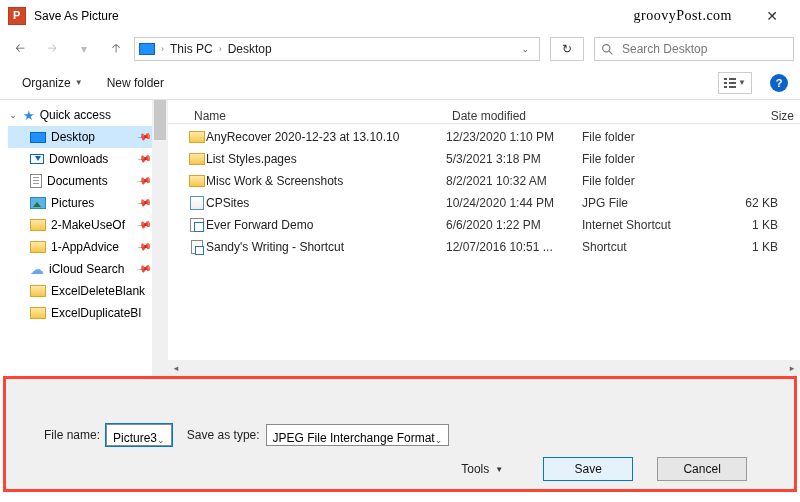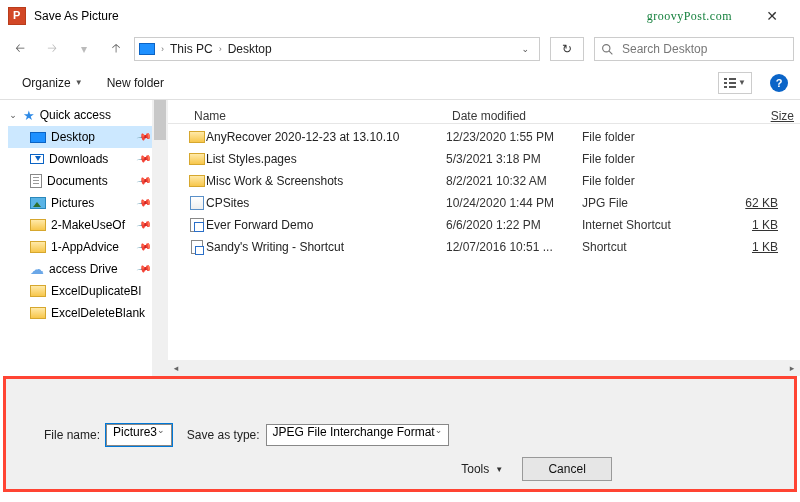--- a/index.html
+++ b/index.html
@@ -2,21 +2,21 @@
 <html><head>
 <meta charset="utf-8">
 <style>
 * { margin: 0; padding: 0; box-sizing: border-box; font-family: "Segoe UI", Tahoma, sans-serif; font-size: 12px; }
 body { background: #fff; width: 800px; height: 502px; overflow: hidden; position: relative; }
 
 .titlebar { height: 32px; display: flex; align-items: center; padding: 0 8px; }
 .app-icon { width: 18px; height: 18px; background: #d24726; margin-right: 8px; border: 1px solid #b93c1b; position: relative; }
 .app-icon::after { content:"P"; color:#fff; font-weight:bold; font-size:11px; position:absolute; left:4px; top:1px;}
 .title { flex: 1; font-size: 12px; color:#000;}
-.watermark { color:#15803d; font-size:12px; font-family: Georgia, serif; letter-spacing:.5px; margin-right:20px;}
+.watermark { color:#000000; font-size:14px; font-family: Georgia, serif; letter-spacing:.5px; margin-right:20px;}
 .close-x { width:40px; height:32px; display:flex; align-items:center; justify-content:center; font-size:14px; color:#333; }
 
 .navbar { height: 34px; display:flex; align-items:center; padding: 0 6px; gap:4px; }
 .nav-btn { width:28px; height:24px; display:flex; align-items:center; justify-content:center; color:#555; }
 .nav-btn.disabled { color:#bbb; }
 .crumb { flex:1; height:24px; border:1px solid #ccc; display:flex; align-items:center; padding:0 4px; gap:6px; background:#fff;}
 .crumb .mon { width:16px; height:12px; background:#1e90ff; border:1px solid #0b63c4;}
 .crumb .sep { color:#777; font-size:9px;}
 .crumb span { color:#222; }
 .crumb .drop { margin-left:auto; color:#555; font-size:9px; padding:0 6px;}
@@ -49,42 +49,42 @@
 .dl-ico::after{content:"";position:absolute;left:4px;top:1px;width:0;height:0;border-left:3px solid transparent;border-right:3px solid transparent;border-top:5px solid #0b63c4;}
 .doc-ico { width:12px; height:14px; background:#fff; border:1px solid #888; position:relative;}
 .doc-ico::before{content:"";position:absolute;left:2px;top:2px;right:2px;height:1px;background:#999;box-shadow:0 3px 0 #999, 0 6px 0 #999;}
 .pic-ico { width:16px; height:12px; background:#5ab4e6; border:1px solid #2a88bb; position:relative;}
 .pic-ico::after{content:"";position:absolute;left:2px;bottom:1px;width:0;height:0;border-left:4px solid transparent;border-right:4px solid transparent;border-bottom:5px solid #2e7030;}
 .cloud-ico { color:#6aa7e8; font-size:14px; line-height:14px;}
 
 .list { flex:1; position:relative; overflow:hidden;}
 .list-head { display:flex; height:24px; align-items:flex-end; border-bottom:1px solid #e6e6e6; color:#393939; padding-left:20px;}
 .list-head div { padding: 0 6px; }
-.c-name{width:258px;} .c-date{width:136px;} .c-type{width:120px;} .c-size{flex:1; text-align:right; padding-right:22px;text-decoration:underline;}
+.c-name{width:258px;} .c-date{width:136px;} .c-type{width:120px;} .c-size{flex:1; text-align:right; padding-right:22px;}
 .list-body { padding-top:2px;}
 .row { display:flex; height:22px; align-items:center; padding-left:20px; color:#222;}
 .row .ico { width:18px; display:flex; justify-content:center;}
 .row .c-name{width:240px;} .row .c-date{width:136px; color:#333;} .row .c-type{width:120px; color:#333;} .row .c-size{flex:1; text-align:right; padding-right:22px; color:#333;}
 .jpg-ico{width:14px;height:14px;background:linear-gradient(#fff,#eee);border:1px solid #5a90c8;}
 .url-ico{width:14px;height:14px;background:#fff;border:1px solid #888;position:relative;}
 .url-ico::after{content:"";position:absolute;right:-1px;bottom:-1px;width:8px;height:8px;border:1px solid #2a6fc8;background:#fff;}
 .lnk-ico{width:12px;height:14px;background:#fff;border:1px solid #888;position:relative;}
 .lnk-ico::after{content:"";position:absolute;right:-2px;bottom:-2px;width:7px;height:7px;border:1px solid #2a6fc8;background:#fff;}
 
 .hscroll { position:absolute; left:0; right:0; bottom:0; height:16px; background:#f0f0f0; display:flex; align-items:center;}
 .hscroll .arrow{width:16px;height:16px;display:flex;align-items:center;justify-content:center;color:#666;font-size:9px;}
 .hscroll .track{flex:1;height:14px;}
 
 .bottom { background:#f0f0f0; border:3px solid #ff4433; height:116px; margin:0 3px 3px 3px; padding: 8px 12px 6px 12px; display:flex; flex-direction:row; gap:6px;}
 .form-row { display:flex; align-items:center; gap:6px;}
 .form-row label { width:82px; text-align:right; color:#222;}
-.form-row .field { flex:1; height:22px; border:1px solid #888; background:#fff; display:flex; align-items:flex-start; padding:0 6px; color:#000;}
+.form-row .field { flex:1; height:22px; border:1px solid #888; background:#fff; display:flex; align-items:flex-end; padding:0 6px; color:#000;}
 .form-row .field.hl { outline:1px solid #0078d7;}
 .form-row .field .caret { margin-left:auto; font-size:9px; color:#555;}
-.btn-row { margin-top:auto; display:flex; align-items:center; justify-content:flex-end; gap:3px; padding-bottom:2px;}
+.btn-row { margin-top:auto; display:flex; align-items:center; justify-content:flex-end; gap:24px; padding-bottom:2px;}
 .btn { width:90px; height:24px; border:1px solid #999; background:#e6e6e6; display:flex; align-items:center; justify-content:center; color:#111;}
 .btn.primary { border:1px solid #0078d7; background:#e5f1fb;}
 .tools-ctl { display:flex; align-items:center; gap:6px; color:#222; padding:2px 6px; margin-right:10px;}
 .tools-ctl .caret{font-size:8px;color:#333;}
 </style>
 </head>
 <body>
 
 <div class="titlebar">
   <div class="app-icon"></div>
@@ -175,46 +175,46 @@
           <span>2-MakeUseOf</span>
           <span class="pin">📌</span>
         </li>
         <li style="padding-left: 22px;">
           <div class="folder-ico"></div>
           <span>1-AppAdvice</span>
           <span class="pin">📌</span>
         </li>
         <li style="padding-left: 22px;">
           <span class="cloud-ico">☁</span>
-          <span>access Drive</span>
-          <span class="pin">📌</span>
+          <span>iCloud Search</span>
+          <span class="pin">📌</span>
+        </li>
+        <li style="padding-left: 22px;">
+          <div class="folder-ico"></div>
+          <span>ExcelDeleteBlank</span>
         </li>
         <li style="padding-left: 22px;">
           <div class="folder-ico"></div>
           <span>ExcelDuplicateBl</span>
-        </li>
-        <li style="padding-left: 22px;">
-          <div class="folder-ico"></div>
-          <span>ExcelDeleteBlank</span>
         </li>
       </ul>
   </div>
   <div class="list">
     <div class="list-head">
       <div class="c-name">Name</div>
       <div class="c-date">Date modified</div>
       <div class="c-size">Size</div>
     </div>
     <div class="list-body" id="file-rows">
         <div class="row">
           <div class="ico">
             <div class="folder-ico"></div>
           </div>
           <div class="c-name">AnyRecover 2020-12-23 at 13.10.10</div>
-          <div class="c-date">12/23/2020 1:55 PM</div>
+          <div class="c-date">12/23/2020 1:10 PM</div>
           <div class="c-type">File folder</div>
           <div class="c-size"></div>
         </div>
         <div class="row">
           <div class="ico">
             <div class="folder-ico"></div>
           </div>
           <div class="c-name">List Styles.pages</div>
           <div class="c-date">5/3/2021 3:18 PM</div>
           <div class="c-type">File folder</div>
@@ -278,17 +278,20 @@
     <div class="field">
       <span>JPEG File Interchange Format</span>
       <span class="caret">⌄</span>
     </div>
   </div>
   <div class="btn-row">
     <div class="tools-ctl">
       <span>Tools</span>
       <span class="caret">▼</span>
     </div>
+    <div class="btn primary">
+        <span>Save</span>
+      </div>
     <div class="btn">
         <span>Cancel</span>
       </div>
   </div>
 </div>
 
 </body></html>

